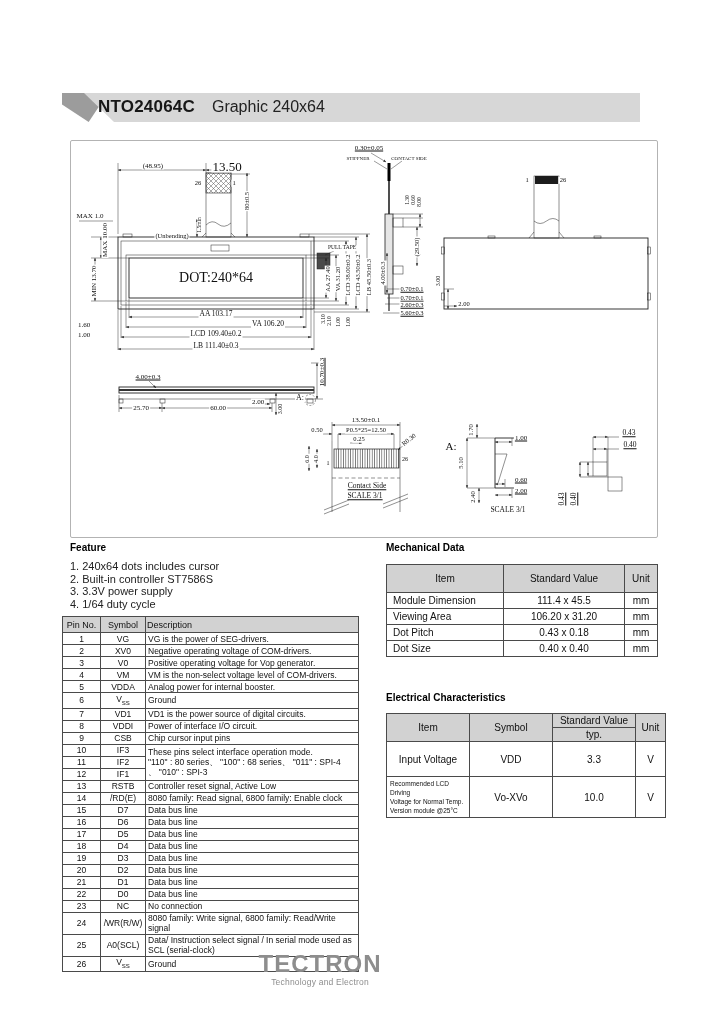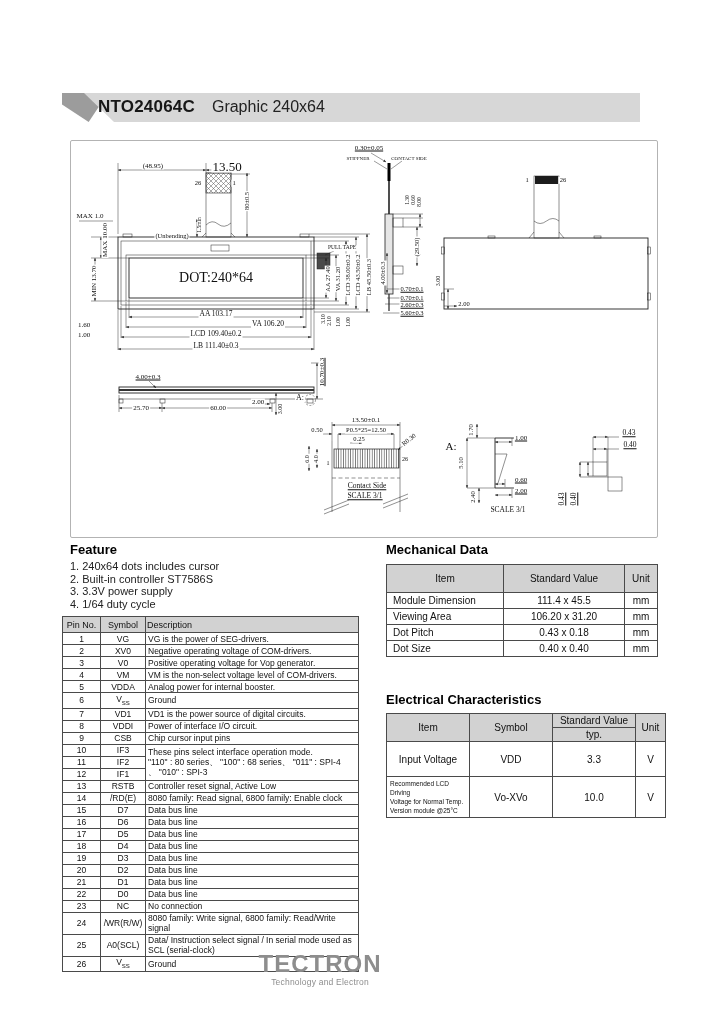--- a/index.html
+++ b/index.html
@@ -20,21 +20,21 @@
   #drawing svg{position:absolute;left:0;top:0;}
   #labels{position:absolute;left:0;top:0;width:100%;height:100%;}
   .dlabel{position:absolute;transform:translate(-50%,-50%);white-space:pre;font-family:"Liberation Serif",serif;
     color:#101010;background:#fff;padding:0 1px;line-height:1;}
   .dlabel.ul{text-decoration:underline;}
   .g{fill:none;stroke:#222;stroke-width:.9;}
   .g2{fill:none;stroke:#222;stroke-width:.5;}
   .d{stroke:#222;stroke-width:.45;fill:none;}
 
   
-  .section-h{position:absolute;margin:0;font-size:13px;font-weight:bold;color:#000;}
+  .section-h{position:absolute;margin:0;font-size:10px;font-weight:bold;color:#000;}
   #feature-heading{left:70px;top:542px;}
   #mech-heading{left:386px;top:542px;}
   #elec-heading{left:386px;top:692px;}
 
   
   #feature-list{position:absolute;left:70px;top:560px;margin:0;padding:0;list-style:none;font-size:11px;color:#222;}
   #feature-list li{line-height:12.6px;}
 
   
   table{border-collapse:collapse;table-layout:fixed;background:#fff;}

